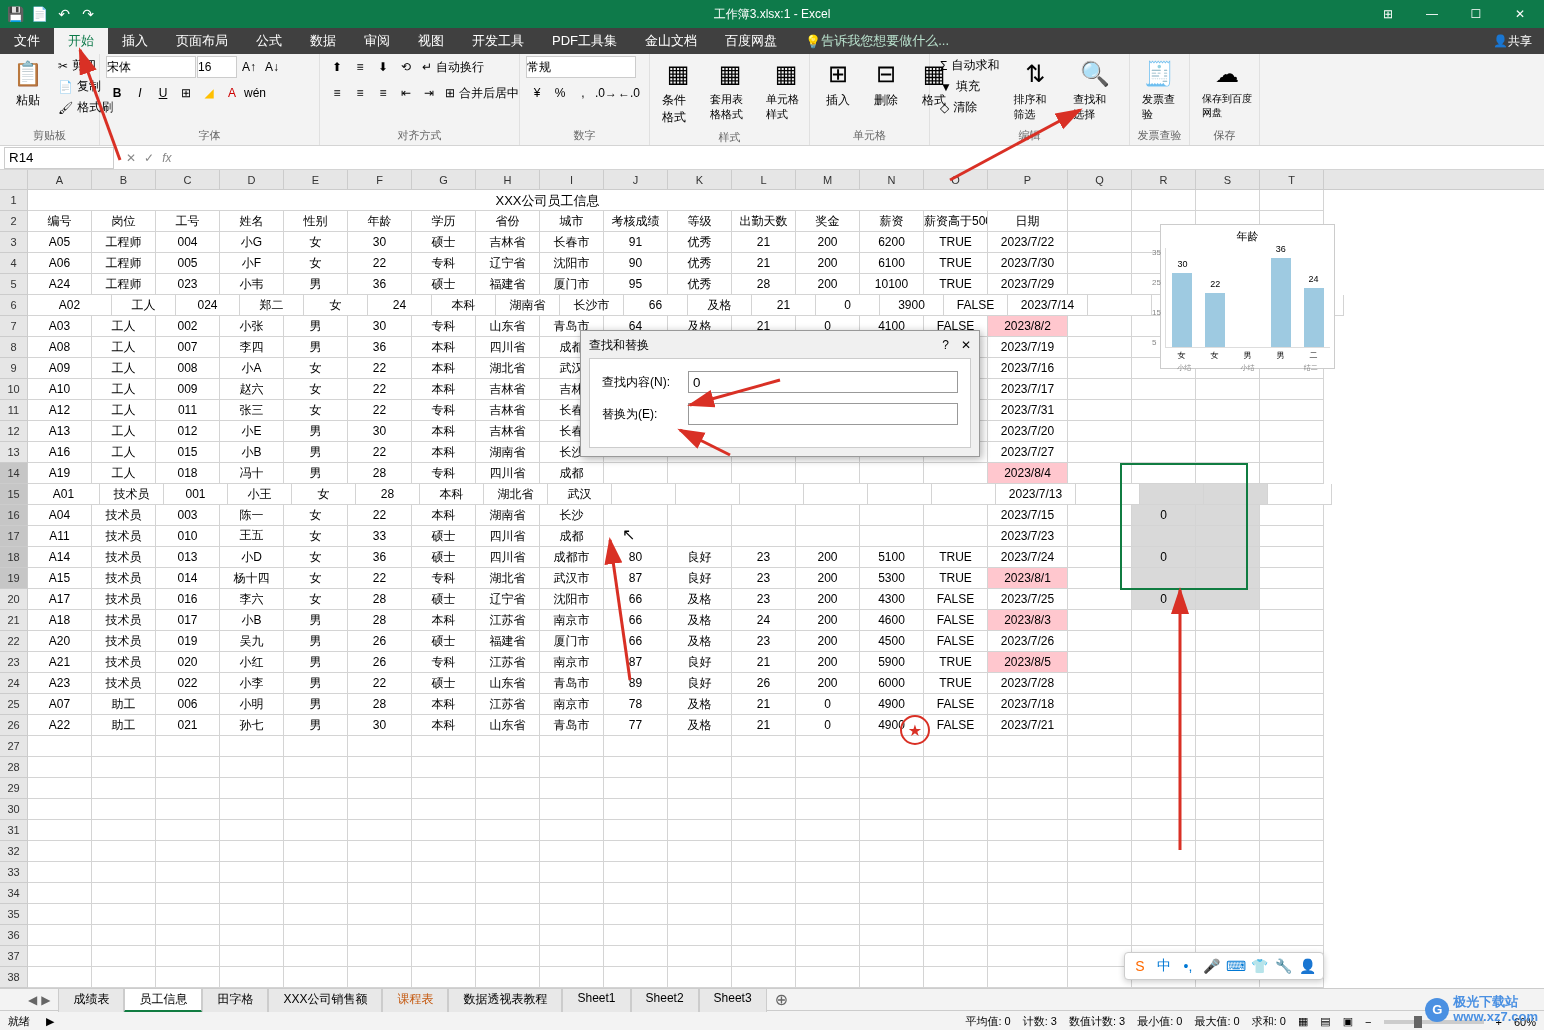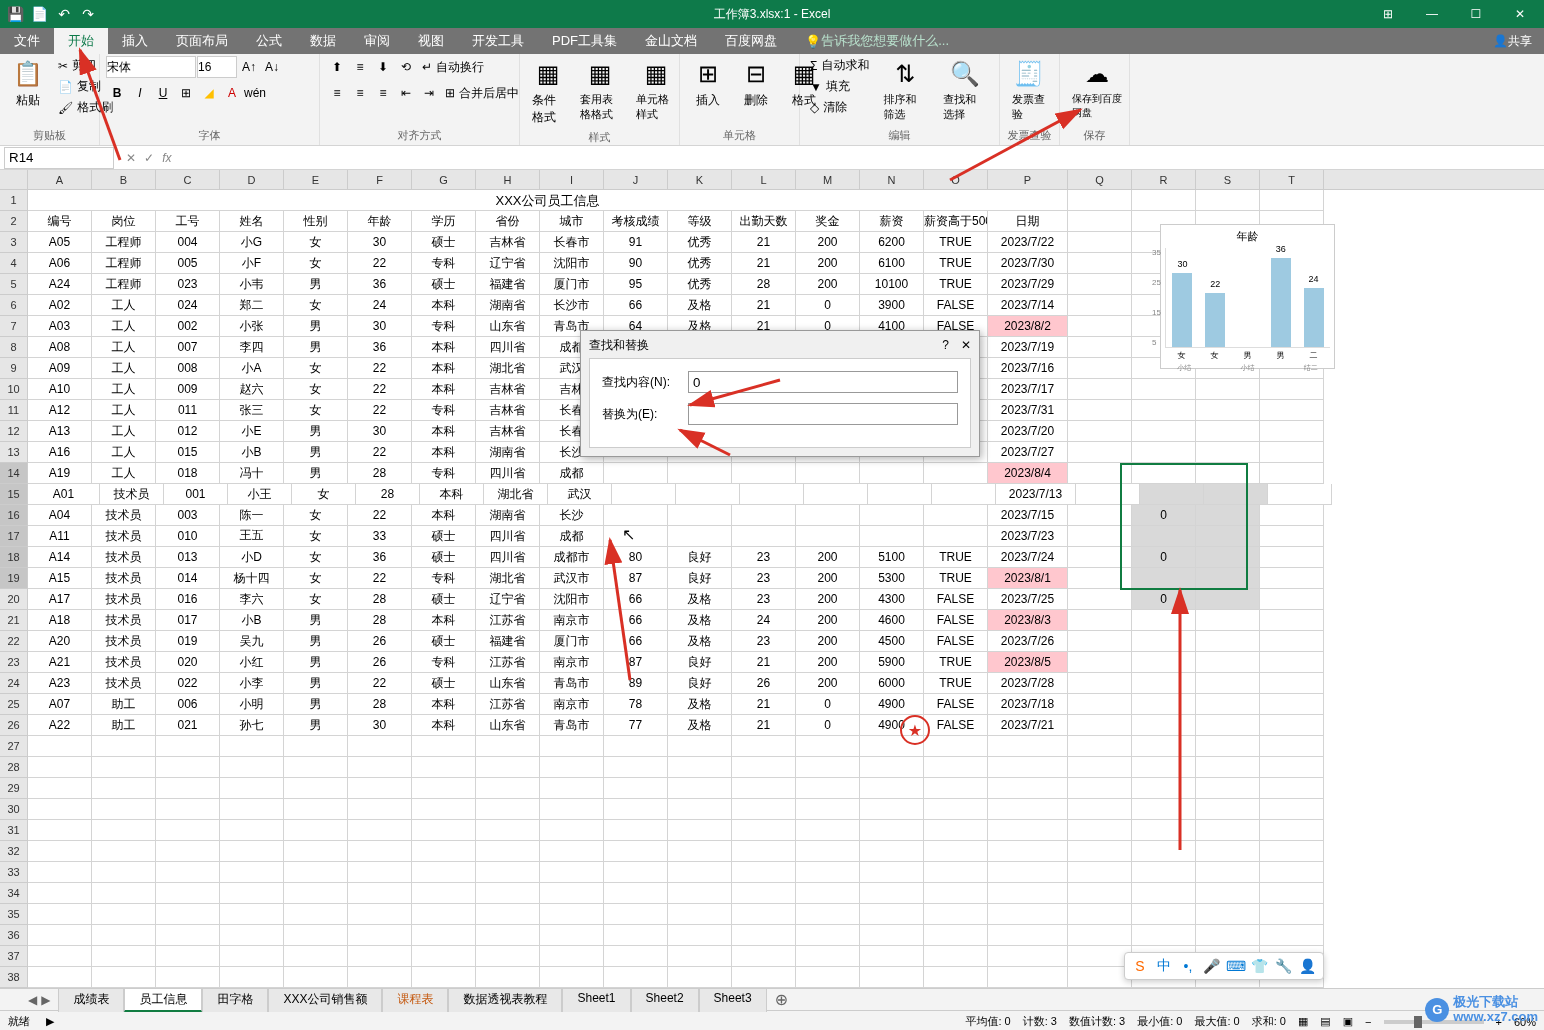--- a/index.html
+++ b/index.html
@@ -7,21 +7,21 @@
 
 
 .titlebar { height: 28px; background: #0e7a4a; display: flex; align-items: center; color: #fff; position: relative; }
 .titlebar-left { display: flex; gap: 8px; padding: 0 8px; align-items: center; }
 .titlebar-icon { width: 16px; height: 16px; display: flex; align-items: center; justify-content: center; cursor: pointer; font-size: 14px; }
 .titlebar-title { position: absolute; left: 50%; transform: translateX(-50%); font-size: 12px; }
 .titlebar-right { margin-left: auto; display: flex; gap: 4px; padding-right: 4px; }
 .win-btn { width: 40px; height: 28px; display: flex; align-items: center; justify-content: center; cursor: pointer; }
 
 
-.menutabs { height: 26px; background: #737373; display: flex; align-items: stretch; color: #fff; }
+.menutabs { height: 26px; background: #404040; display: flex; align-items: stretch; color: #fff; }
 .menutab { padding: 0 14px; display: flex; align-items: center; cursor: pointer; font-size: 13px; }
 .menutab.active { background: #f3f3f3; color: #0e7a4a; }
 .menutab-share { margin-left: auto; padding: 0 12px; display: flex; align-items: center; }
 
 
 .ribbon { height: 92px; background: #f3f3f3; border-bottom: 1px solid #d4d4d4; display: flex; }
 .ribbon-group { border-right: 1px solid #e0e0e0; padding: 2px 6px; display: flex; flex-direction: column; }
 .ribbon-group-content { flex: 1; display: flex; align-items: flex-start; gap: 4px; }
 .ribbon-group-label { text-align: center; font-size: 11px; color: #666; padding-top: 2px; }
 .big-btn { display: flex; flex-direction: column; align-items: center; padding: 2px 6px; cursor: pointer; gap: 2px; }
@@ -205,20 +205,33 @@
       <div class="fmt-row">
         <span class="fmt-btn">≡</span>
         <span class="fmt-btn">≡</span>
         <span class="fmt-btn">≡</span>
         <span class="fmt-btn">⇤</span>
         <span class="fmt-btn">⇥</span>
         <div class="small-btn">⊞ <span>合并后居中</span></div>
       </div>
     </div>
     <div class="ribbon-group-label">对齐方式</div>
+  </div>
+  <div class="ribbon-group" style="width:130px">
+    <div class="ribbon-group-content" style="flex-direction:column;gap:4px">
+      <input class="font-select" style="width: 110px;" value="常规">
+      <div class="fmt-row">
+        <span class="fmt-btn">¥</span>
+        <span class="fmt-btn">%</span>
+        <span class="fmt-btn">,</span>
+        <span class="fmt-btn">.0→</span>
+        <span class="fmt-btn">←.0</span>
+      </div>
+    </div>
+    <div class="ribbon-group-label">数字</div>
   </div>
   <div class="ribbon-group" style="width:160px">
     <div class="ribbon-group-content">
       <div class="big-btn">
           <span class="big-btn-icon">▦</span>
           <span>条件格式</span>
         </div>
       <div class="big-btn">
           <span class="big-btn-icon">▦</span>
           <span style="font-size:11px;width:40px">套用表格格式</span>
@@ -452,21 +465,21 @@
           <div class="cell col-M" style="width: 64px;">200</div>
           <div class="cell col-N" style="width: 64px;">10100</div>
           <div class="cell col-O" style="width: 64px;">TRUE</div>
           <div class="cell col-P" style="width: 80px;">2023/7/29</div>
           <div class="cell col-Q" style="width: 64px;"></div>
           <div class="cell col-R" style="width: 64px;"></div>
           <div class="cell col-S" style="width: 64px;"></div>
           <div class="cell col-T" style="width: 64px;"></div>
         </div>
         <div class="cell-row">
-          <div class="cell col-A" style="width: 64px;">A02</div>
+          <div class="cell col-A" style="width: 84px;">A02</div>
           <div class="cell col-B" style="width: 64px;">工人</div>
           <div class="cell col-C" style="width: 64px;">024</div>
           <div class="cell col-D" style="width: 64px;">郑二</div>
           <div class="cell col-E" style="width: 64px;">女</div>
           <div class="cell col-F" style="width: 64px;">24</div>
           <div class="cell col-G" style="width: 64px;">本科</div>
           <div class="cell col-H" style="width: 64px;">湖南省</div>
           <div class="cell col-I" style="width: 64px;">长沙市</div>
           <div class="cell col-J" style="width: 64px;">66</div>
           <div class="cell col-K" style="width: 64px;">及格</div>

